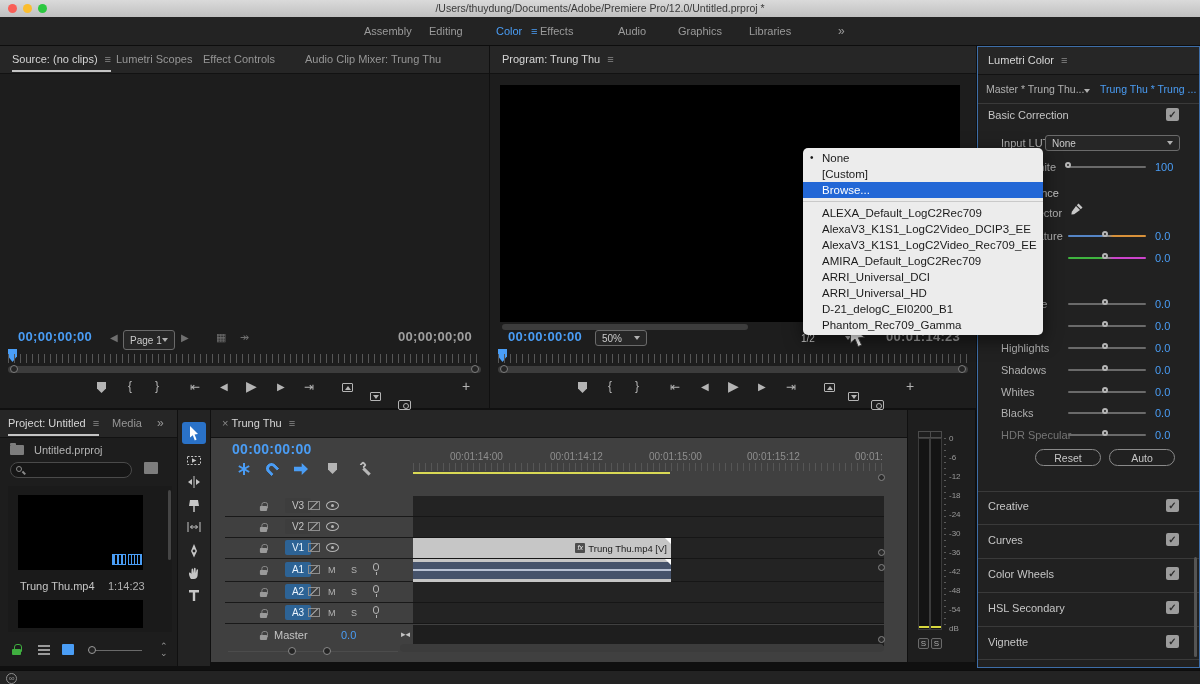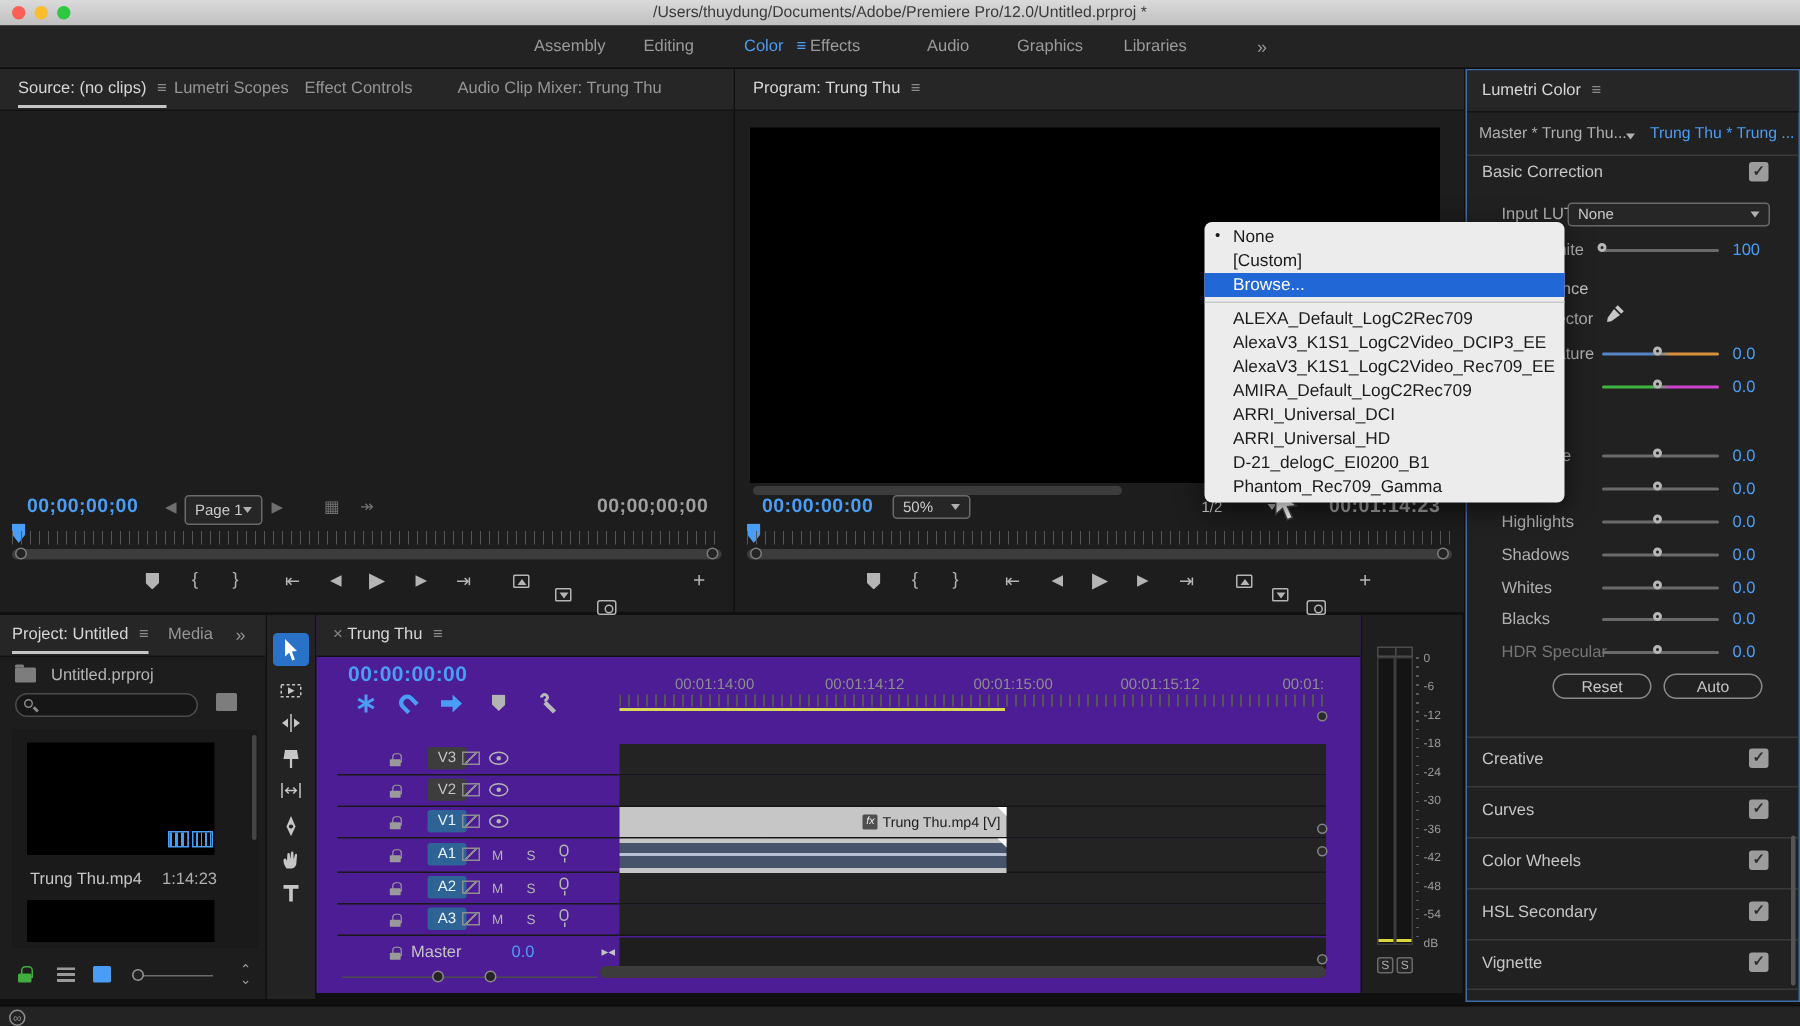--- a/index.html
+++ b/index.html
@@ -91,21 +91,21 @@
 <div id="app">
 
   <div class="p" id="titlebar">
     <span class="tlbtn" style="left:8px;background:#f95f57"></span>
     <span class="tlbtn" style="left:23px;background:#fbbd2e"></span>
     <span class="tlbtn" style="left:38px;background:#2bc840"></span>
     <span>/Users/thuydung/Documents/Adobe/Premiere Pro/12.0/Untitled.prproj *</span>
   </div>
 
   <div class="p" id="wsbar">
-    <span class="wtab" style="left:356px">Assembly</span>
+    <span class="wtab" style="left:364px">Assembly</span>
     <span class="wtab" style="left:429px">Editing</span>
     <span class="wtab active" style="left:496px">Color</span>
     <span class="wtab active" style="left:531px">≡</span>
     <span class="wtab" style="left:540px">Effects</span>
     <span class="wtab" style="left:618px">Audio</span>
     <span class="wtab" style="left:678px">Graphics</span>
     <span class="wtab" style="left:749px">Libraries</span>
     <span class="wtab" style="left:838px;font-size:12px">»</span>
   </div>
 
@@ -361,21 +361,21 @@
         <circle cx="8" cy="8" r="1.4" fill="#232323"></circle>
       </svg>
     <svg class="tool" style="top:155px" viewBox="0 0 16 16">
         <path d="M5 14 C3 11 2.5 8 3.5 7.5 C4.3 7.1 5 8 5.3 9 L5.6 4.5 C5.6 3.4 7 3.3 7.2 4.4 L7.5 8 L8 3.5 C8.2 2.4 9.5 2.5 9.6 3.6 L9.8 8 L10.6 4.8 C10.9 3.8 12.1 4 12 5.1 L11.6 10.5 C11.4 12.6 10 14 8 14 Z" fill="#c6c6c6"></path>
       </svg>
     <svg class="tool" style="top:177px" viewBox="0 0 16 16">
         <path d="M3 3 H13 V5.5 H9.2 V14 H6.8 V5.5 H3 Z" fill="#c6c6c6"></path>
       </svg>
   </div>
 
-  <div class="panel" style="left:211px;top:410px;width:696px;height:252px;background:#4c1d95">
+  <div class="panel" style="left:211px;top:410px;width:696px;height:252px;background:#404040">
     <div class="tabbar">
       <span class="ptab active" style="left:11px;border-bottom:none"><span style="color:#8a8a8a">×</span>&nbsp;<span>Trung Thu</span><span class="hmb">≡</span></span>
     </div>
     <span class="p tcb" style="left:21px;top:31px;font-size:14px">00:00:00:00</span>
 
     <div class="p" style="left:26px;top:52px;width:14px;height:14px">
       <span style="position:absolute;left:6px;top:1px;width:2px;height:12px;background:#4a9df5"></span>
       <span style="position:absolute;left:6px;top:1px;width:2px;height:12px;background:#4a9df5;transform:rotate(60deg)"></span>
       <span style="position:absolute;left:6px;top:1px;width:2px;height:12px;background:#4a9df5;transform:rotate(-60deg)"></span>
     </div>

